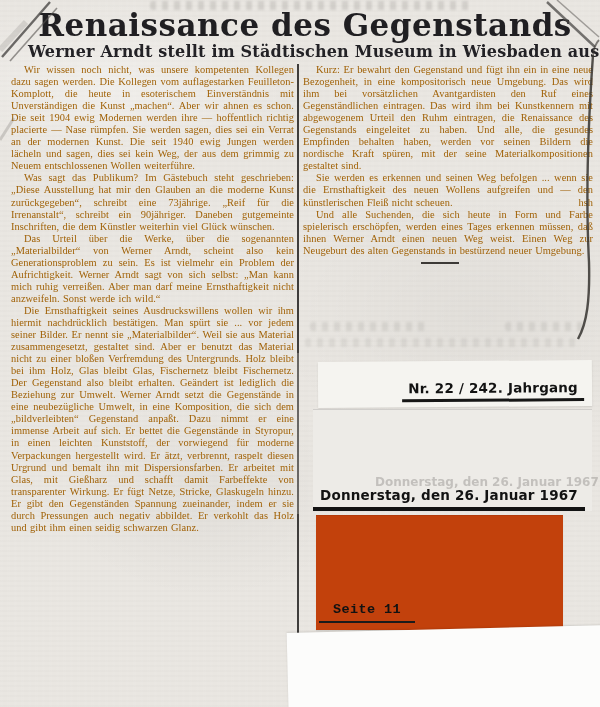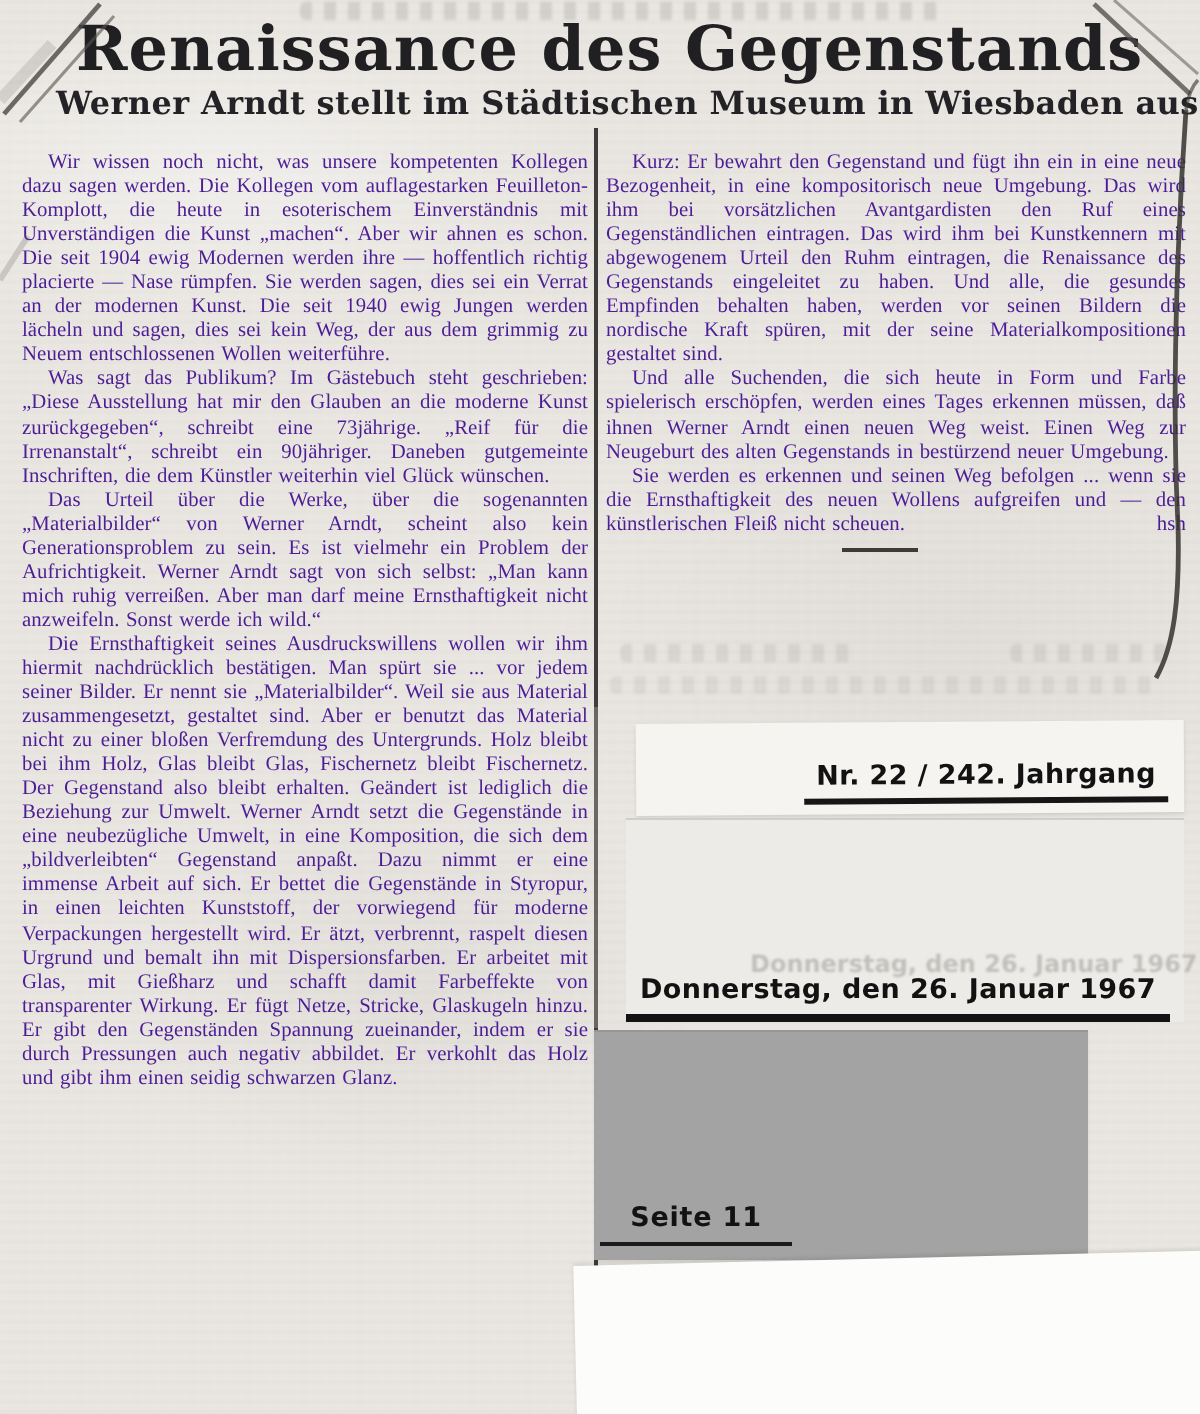--- a/index.html
+++ b/index.html
@@ -29,32 +29,32 @@
     position:absolute;height:9px;border-radius:3px;
     background:repeating-linear-gradient(90deg, rgba(95,92,88,0.16) 0 6px, transparent 6px 12px);
     filter:blur(0.8px);
   }
   .bleed-top{left:150px;top:1px;width:320px;}
   .bleed-mid1{left:310px;top:322px;width:120px;opacity:.7;}
   .bleed-mid2{left:505px;top:322px;width:80px;opacity:.7;}
   .bleed-mid3{left:305px;top:338px;width:275px;opacity:.55;}
 
   .title{
-    position:absolute;top:7px;left:38px;width:534px;
+    position:absolute;top:7px;left:38px;width:534px;text-align:center;
     font-family:"DejaVu Serif",serif;font-weight:bold;font-size:31px;
     letter-spacing:0.5px;color:#201f22;white-space:nowrap;
   }
   .subtitle{
     position:absolute;top:42px;left:28px;width:534px;text-align:center;
     font-family:"DejaVu Serif",serif;font-weight:bold;font-size:16px;
     letter-spacing:0.2px;color:#232226;white-space:nowrap;
   }
 
   .columns{position:absolute;top:64px;left:11px;width:582px;display:flex;}
-  .col{color:#4c1d95;margin-top:12px;}
+  .col{color:#a16207;}
   .col p{
     margin:0;text-align:justify;text-indent:13px;
     font-size:10.4px;line-height:12.05px;word-spacing:0.6px;letter-spacing:0.05px;
     hyphens:auto;-webkit-hyphens:auto;
   }
   .col-left{width:283px;}
   .col-divider{
     width:2px;height:643px;margin:0 4px 0 3px;
     background:linear-gradient(#3f3d3b 0 45%, rgba(63,61,59,0.75) 45% 70%, #3f3d3b 70%);
   }
@@ -82,22 +82,22 @@
     position:absolute;left:62px;bottom:22px;
     font-weight:bold;font-size:12px;white-space:nowrap;
     color:rgba(105,102,98,0.32);filter:blur(0.6px);
   }
   .date-inner{
     position:absolute;left:0;right:7px;bottom:0;text-align:center;
     border-bottom:4px solid #131313;padding-bottom:4px;
     font-weight:bold;font-size:13.5px;letter-spacing:0.2px;white-space:nowrap;
   }
   .frag-page{
-    left:297px;top:515px;width:247px;height:114px;background:#a3a3a3;
-    border-top:1px solid rgba(0,0,0,0.08);box-shadow:0 1px 1px rgba(0,0,0,0.08);
+    left:316px;top:515px;width:247px;height:114px;background:#c2410c;
+    border-top:1px solid rgba(0,0,0,0.08);box-shadow:0 1px 1px rgba(0,0,0,0.08);font-family:Liberation Mono, monospace;
   }
   .page-inner{
     position:absolute;left:3px;bottom:7px;width:96px;text-align:center;
     border-bottom:2.5px solid #1b1b1b;padding-bottom:4px;
     font-weight:bold;font-size:13.5px;letter-spacing:0.4px;white-space:nowrap;
   }
   .marks{position:absolute;inset:0;pointer-events:none;}
 </style>
 </head>
 <body>
@@ -117,22 +117,22 @@
   <div class="columns">
     <div class="col col-left">
       <p>Wir wissen noch nicht, was unsere kompetenten Kollegen dazu sagen werden. Die Kollegen vom auflagestarken Feuilleton-Komplott, die heute in esoterischem Einverständnis mit Unverständigen die Kunst „machen“. Aber wir ahnen es schon. Die seit 1904 ewig Modernen werden ihre — hoffentlich richtig placierte — Nase rümpfen. Sie werden sagen, dies sei ein Verrat an der modernen Kunst. Die seit 1940 ewig Jungen werden lächeln und sagen, dies sei kein Weg, der aus dem grimmig zu Neuem entschlossenen Wollen weiterführe.</p>
       <p>Was sagt das Publikum? Im Gästebuch steht geschrieben: „Diese Ausstellung hat mir den Glauben an die moderne Kunst zurückgegeben“, schreibt eine 73jährige. „Reif für die Irrenanstalt“, schreibt ein 90jähriger. Daneben gutgemeinte Inschriften, die dem Künstler weiterhin viel Glück wünschen.</p>
       <p>Das Urteil über die Werke, über die sogenannten „Materialbilder“ von Werner Arndt, scheint also kein Generationsproblem zu sein. Es ist vielmehr ein Problem der Aufrichtigkeit. Werner Arndt sagt von sich selbst: „Man kann mich ruhig verreißen. Aber man darf meine Ernsthaftigkeit nicht anzweifeln. Sonst werde ich wild.“</p>
       <p>Die Ernsthaftigkeit seines Ausdruckswillens wollen wir ihm hiermit nachdrücklich bestätigen. Man spürt sie ... vor jedem seiner Bilder. Er nennt sie „Materialbilder“. Weil sie aus Material zusammengesetzt, gestaltet sind. Aber er benutzt das Material nicht zu einer bloßen Verfremdung des Untergrunds. Holz bleibt bei ihm Holz, Glas bleibt Glas, Fischernetz bleibt Fischernetz. Der Gegenstand also bleibt erhalten. Geändert ist lediglich die Beziehung zur Umwelt. Werner Arndt setzt die Gegenstände in eine neubezügliche Umwelt, in eine Komposition, die sich dem „bildverleibten“ Gegenstand anpaßt. Dazu nimmt er eine immense Arbeit auf sich. Er bettet die Gegenstände in Styropur, in einen leichten Kunststoff, der vorwiegend für moderne Verpackungen hergestellt wird. Er ätzt, verbrennt, raspelt diesen Urgrund und bemalt ihn mit Dispersionsfarben. Er arbeitet mit Glas, mit Gießharz und schafft damit Farbeffekte von transparenter Wirkung. Er fügt Netze, Stricke, Glaskugeln hinzu. Er gibt den Gegenständen Spannung zueinander, indem er sie durch Pressungen auch negativ abbildet. Er verkohlt das Holz und gibt ihm einen seidig schwarzen Glanz.</p>
     </div>
     <div class="col-divider"></div>
     <div class="col col-right">
       <p>Kurz: Er bewahrt den Gegenstand und fügt ihn ein in eine neue Bezogenheit, in eine kompositorisch neue Umgebung. Das wird ihm bei vorsätzlichen Avantgardisten den Ruf eines Gegenständlichen eintragen. Das wird ihm bei Kunstkennern mit abgewogenem Urteil den Ruhm eintragen, die Renaissance des Gegenstands eingeleitet zu haben. Und alle, die gesundes Empfinden behalten haben, werden vor seinen Bildern die nordische Kraft spüren, mit der seine Materialkompositionen gestaltet sind.</p>
+      <p><span>Sie werden es erkennen und seinen Weg befolgen ... wenn sie die Ernsthaftigkeit des neuen Wollens aufgreifen und — den künstlerischen Fleiß nicht scheuen.</span><span class="byline">hsh</span></p>
       <p>Und alle Suchenden, die sich heute in Form und Farbe spielerisch erschöpfen, werden eines Tages erkennen müssen, daß ihnen Werner Arndt einen neuen Weg weist. Einen Weg zur Neugeburt des alten Gegenstands in bestürzend neuer Umgebung.</p>
-      <p><span>Sie werden es erkennen und seinen Weg befolgen ... wenn sie die Ernsthaftigkeit des neuen Wollens aufgreifen und — den künstlerischen Fleiß nicht scheuen.</span><span class="byline">hsh</span></p>
       <div class="end-divider"></div>
     </div>
   </div>
 
   <div class="frag frag-issue">
     <div class="issue-inner">Nr. 22 / 242. Jahrgang</div>
   </div>
 
   <div class="frag frag-date">
     <div class="date-bleed">Donnerstag, den 26. Januar 1967</div>

